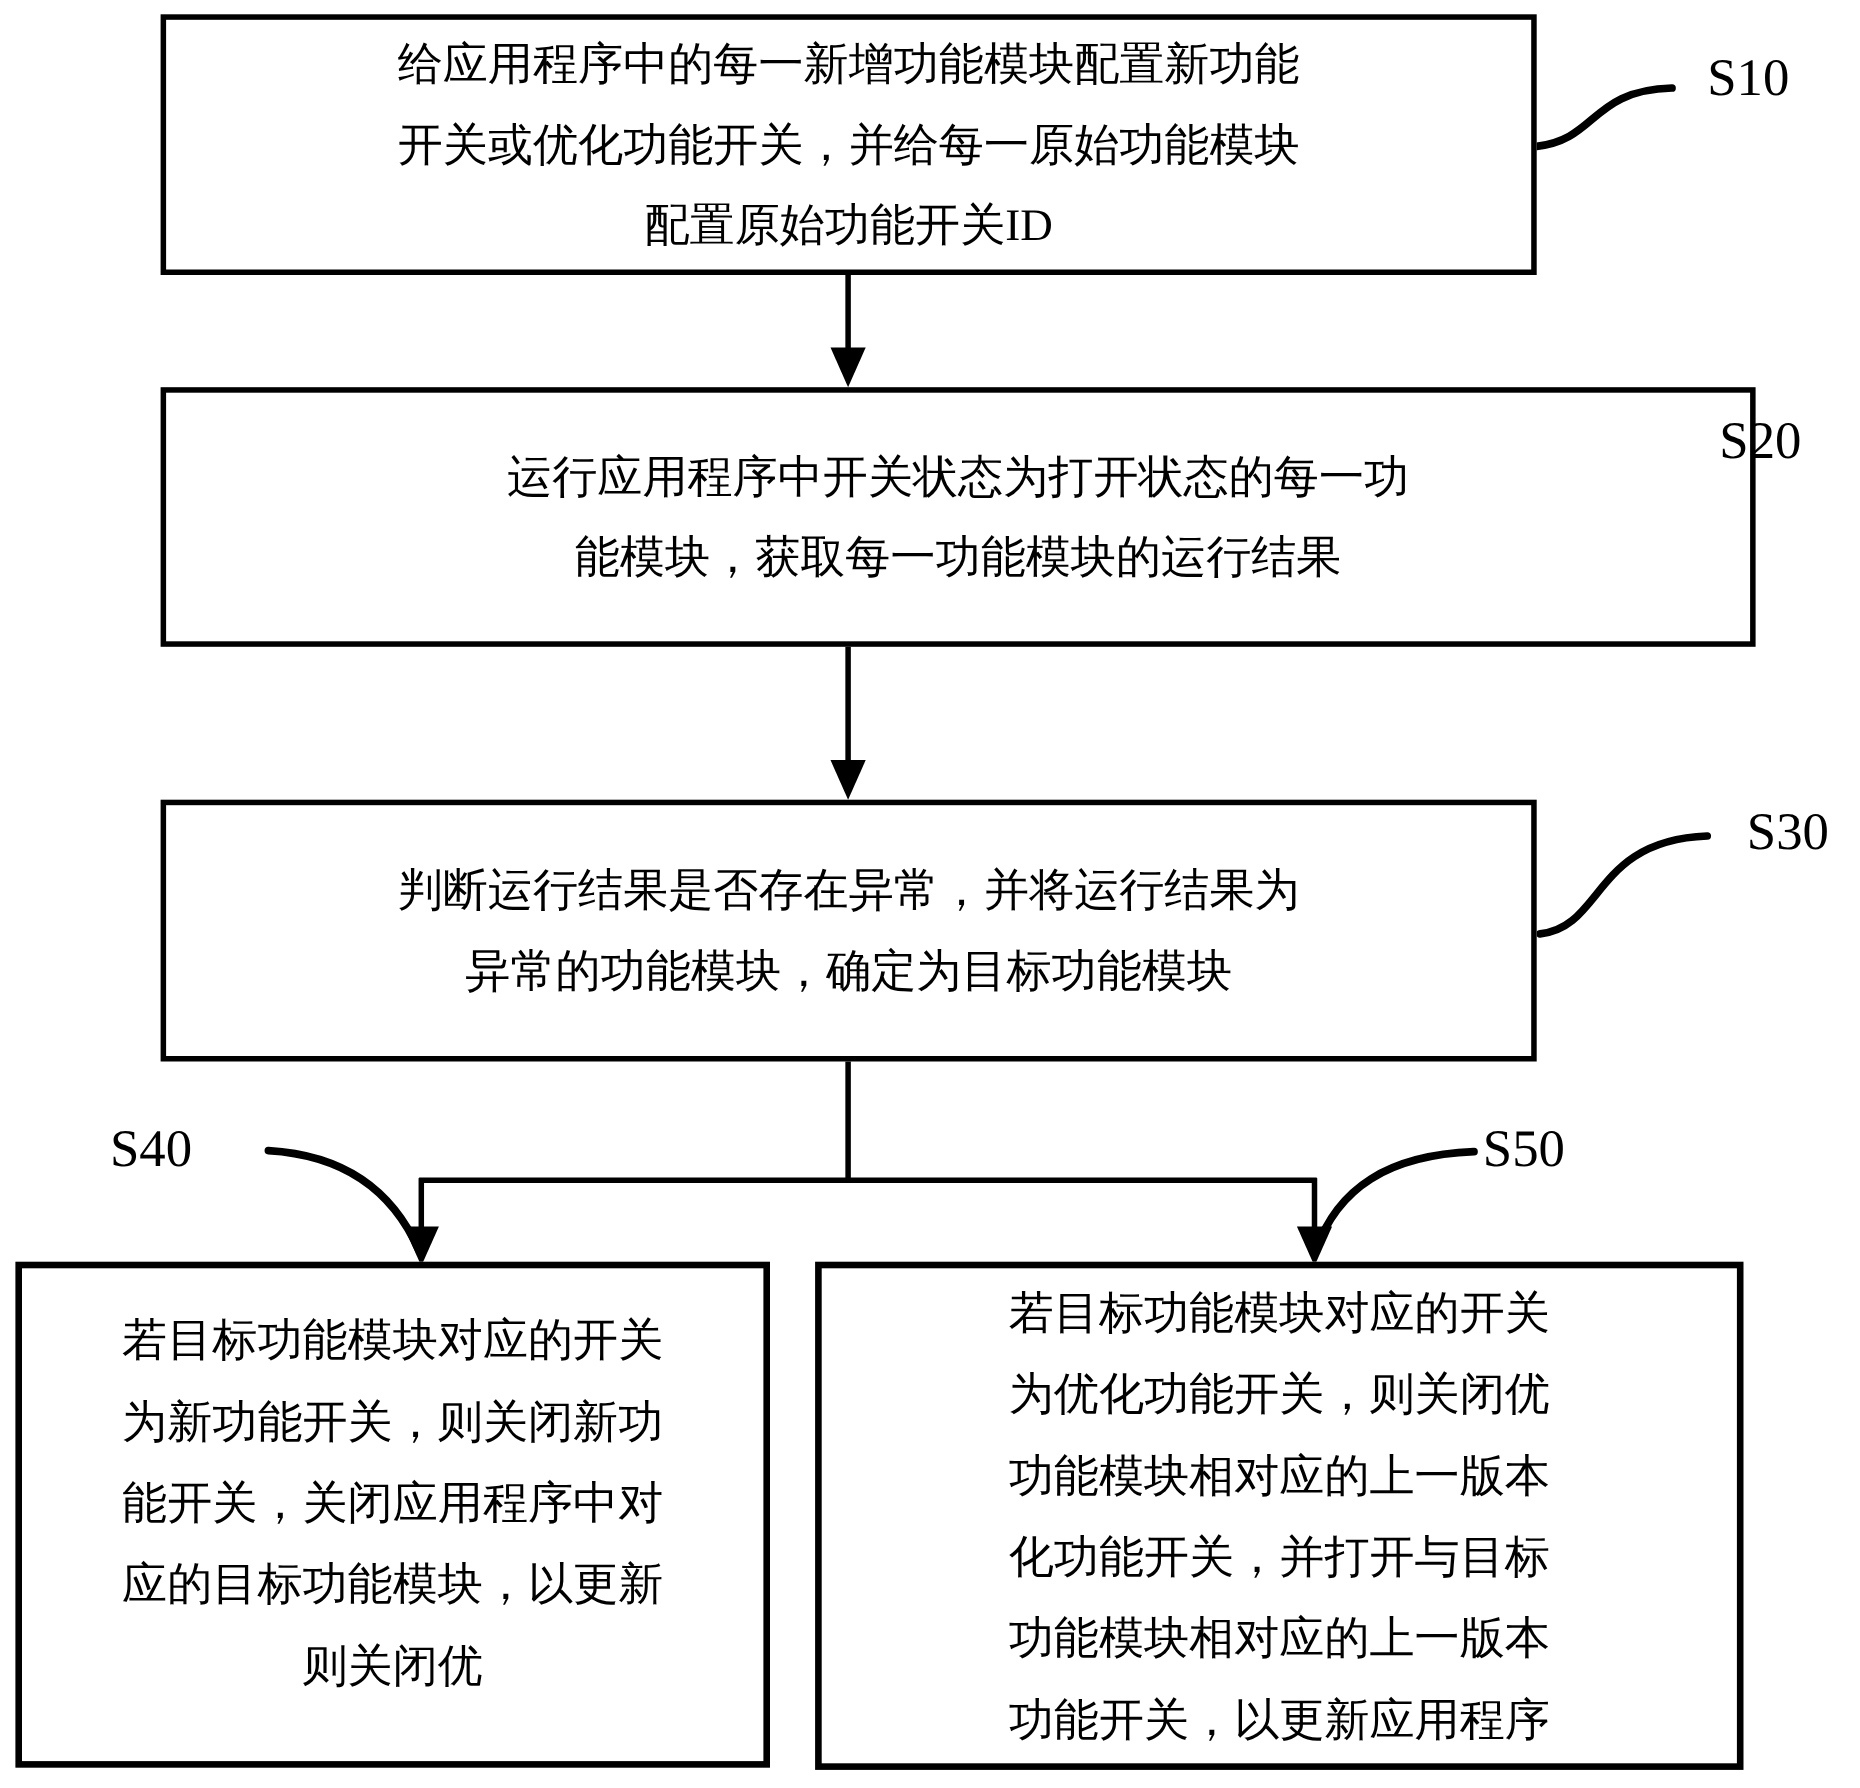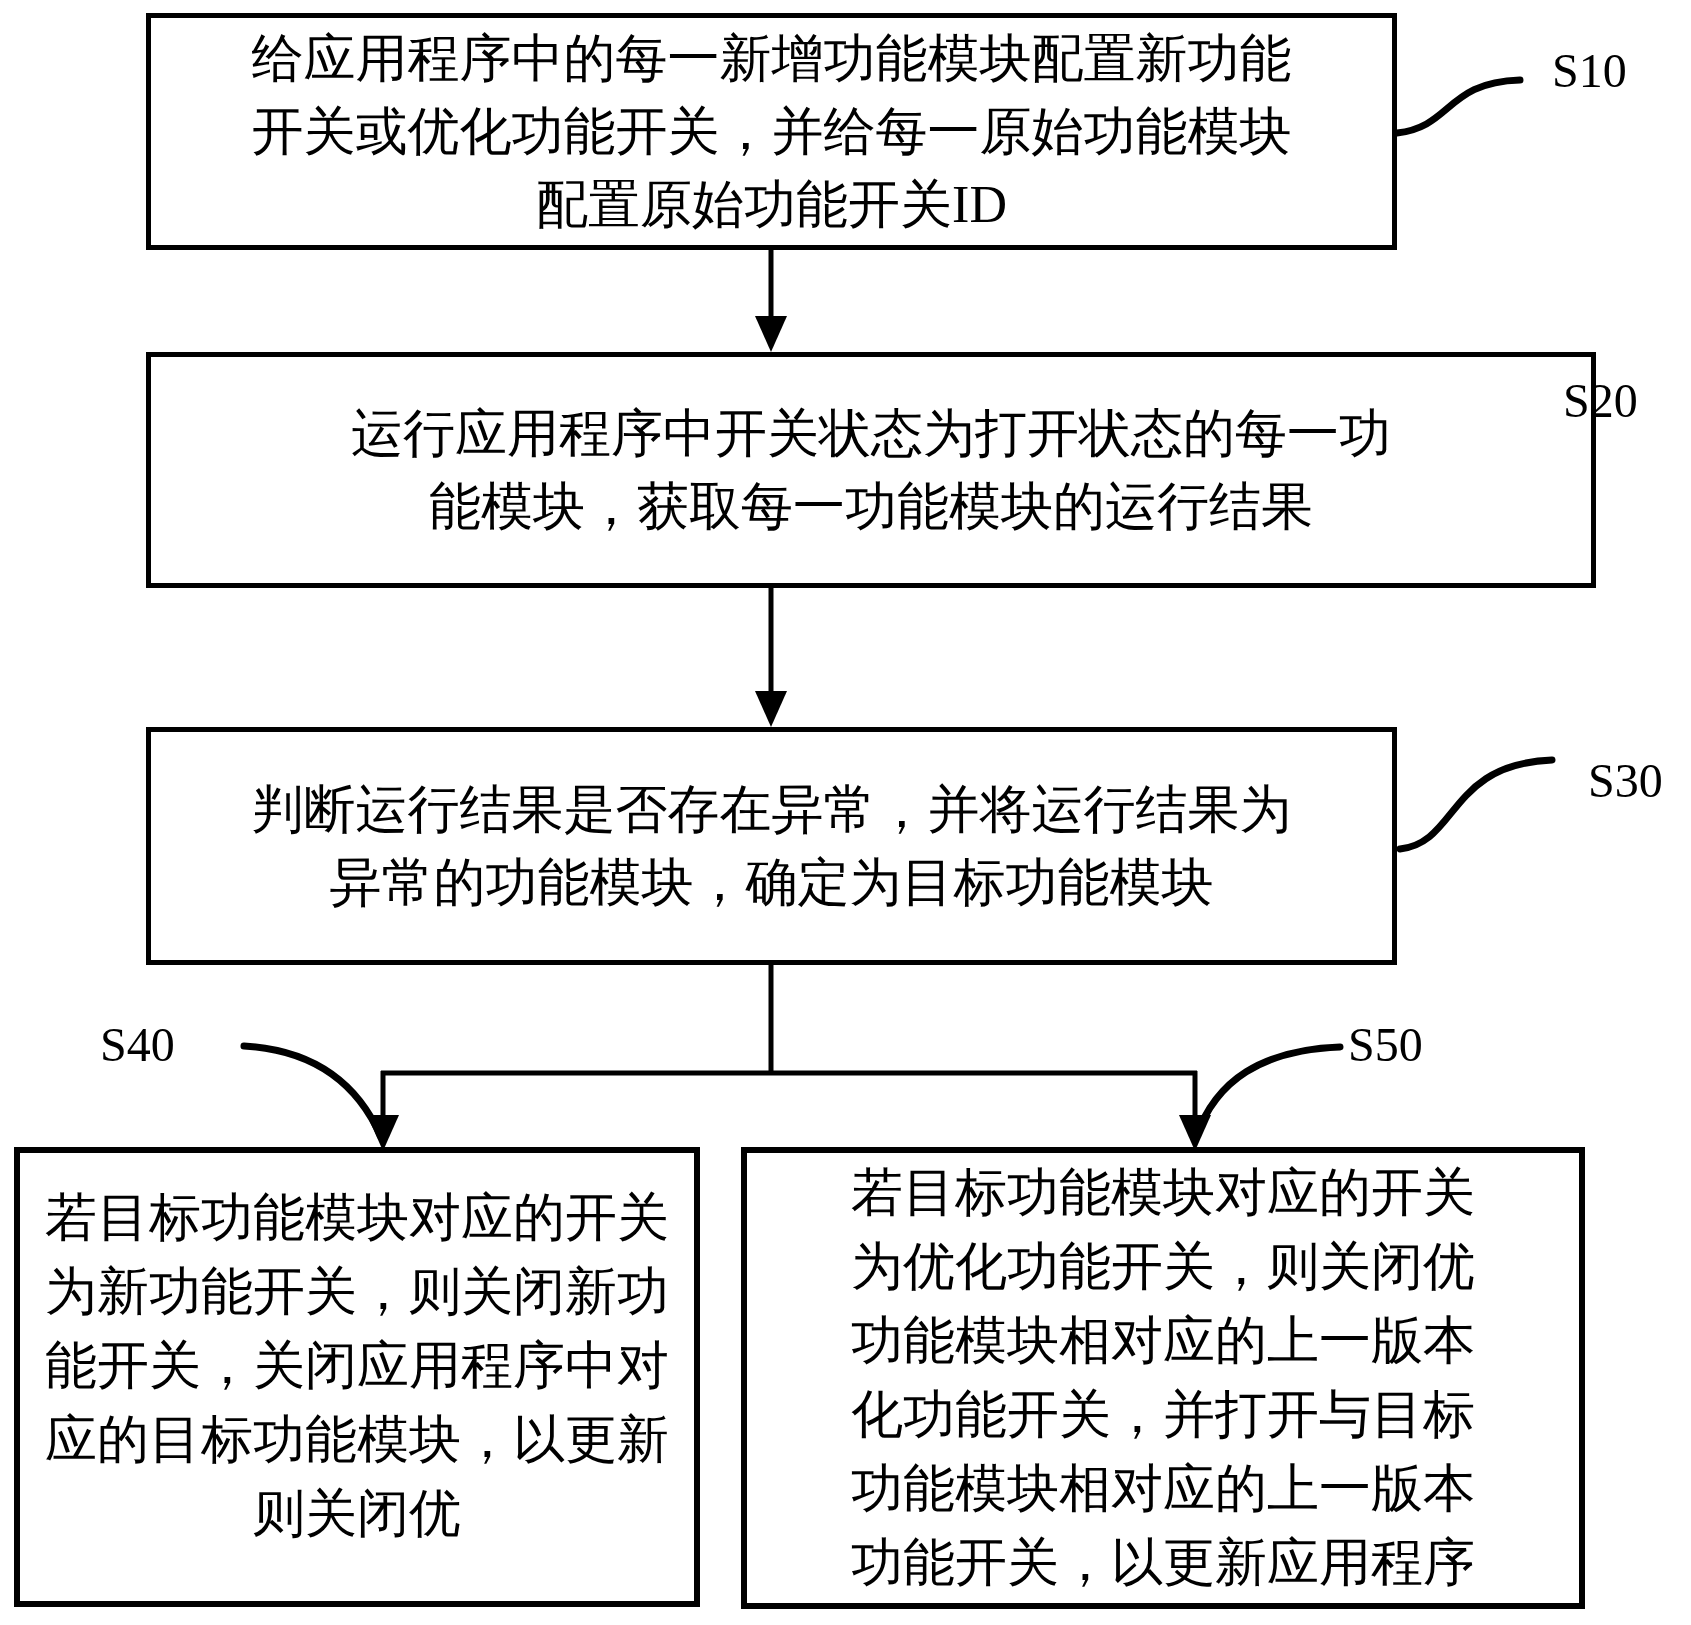--- a/index.html
+++ b/index.html
@@ -19,41 +19,41 @@
     position:absolute;
     box-sizing:border-box;
     border:5px solid #000;
     background:#ffffff;
     display:flex;
     flex-direction:column;
     justify-content:center;
     align-items:center;
   }
   .step-box .tline {
-    font-size:52px;
+    font-size:41px;
     line-height:73px;
     white-space:nowrap;
     text-align:center;
   }
   #box-s10 { left:146px; top:13px;  width:1251px; height:237px; }
   #box-s20 { left:146px; top:352px; width:1450px; height:236px; }
   #box-s30 { left:146px; top:727px; width:1251px; height:238px;align-items:center; }
   #box-s40 { left:14px;  top:1147px; width:686px; height:460px; border-width:6px;
              justify-content:flex-start; padding-top:28px; }
   #box-s50 { left:741px; top:1147px; width:844px; height:462px; border-width:6px; }
   #box-s40 .tline, #box-s50 .tline { line-height:74px; }
   .step-label {
     position:absolute;
     font-size:48px;
     line-height:62px;
     white-space:nowrap;
   }
   #label-s10 { left:1552px; top:40px; }
   #label-s20 { left:1563px; top:370px; }
-  #label-s30 { left:1588px; top:750px; }
+  #label-s30 { left:1588px; top:726px; }
   #label-s40 { left:100px;  top:1014px; }
   #label-s50 { left:1348px; top:1014px;text-align:right; }
 </style>
 </head>
 <body>
 
 <div class="canvas">
 
   <svg class="connector-layer" viewBox="0 0 1691 1625" xmlns="http://www.w3.org/2000/svg">
 

